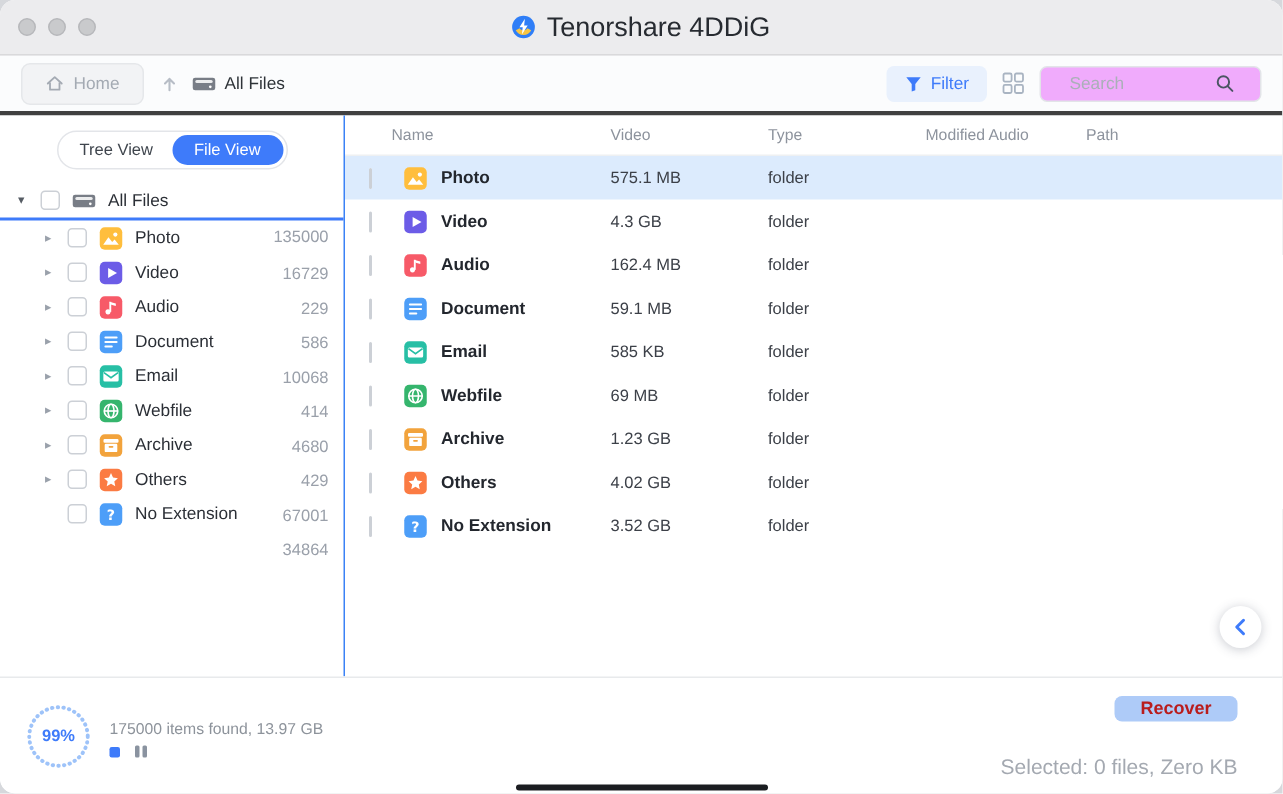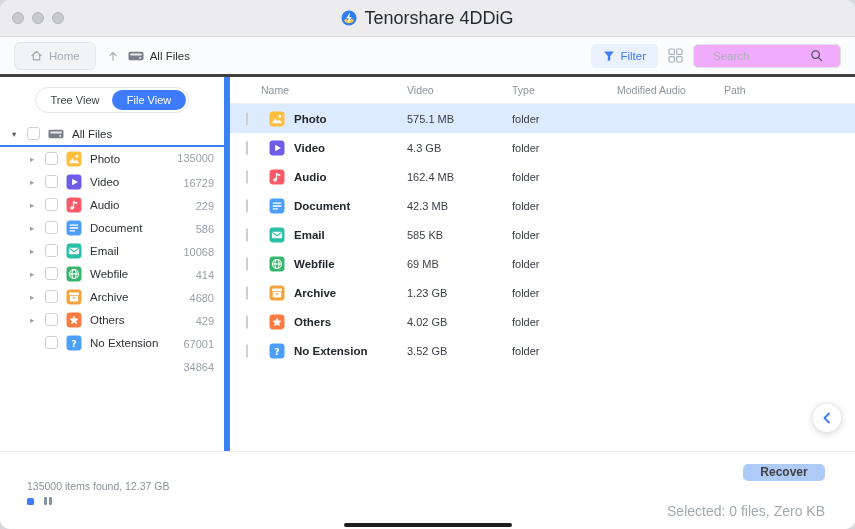--- a/index.html
+++ b/index.html
@@ -20,21 +20,21 @@
   .crumb{display:flex;align-items:center;gap:6px;font-size:11.5px;color:#2e3338;}
   .tb-spacer{flex:1;}
   .filter-btn{display:flex;align-items:center;gap:5px;height:24px;padding:0 12px;background:#e9f1fd;border-radius:5px;font-size:11.5px;color:#3E7BFA;}
   .grid-btn{margin:0 10px;display:flex;align-items:center;}
   .searchbox{display:flex;align-items:center;width:148px;height:24px;background:#f0abfc;border:1px solid #e2e4e8;border-radius:5px;padding:0 17px;box-sizing:border-box;}
   .searchbox input{flex:1;min-width:0;border:0;outline:0;font-size:11.5px;color:#333;font-family:inherit;background:transparent;}
   .searchbox input::placeholder{color:#aab0b8;}
 
   
   .content{display:flex;height:374px;background:#fff;}
-  .sidebar{width:230px;border-right:6px solid #3b82f6;padding-top:10px;flex-shrink:0;box-sizing:border-box;}
+  .sidebar{width:230px;border-right:1px solid #3b82f6;padding-top:10px;flex-shrink:0;box-sizing:border-box;}
   .segment{display:flex;width:154px;margin:0 auto 9px;background:#fff;border:1px solid #e3e5e9;border-radius:13px;padding:2px;box-sizing:border-box;}
   .seg-tab{flex:1;height:20px;line-height:20px;text-align:center;font-size:11px;color:#3f454d;border-radius:10px;}
   .seg-tab.active{background:#3E7BFA;color:#fff;font-weight:400;}
   .tree-item{display:flex;align-items:center;height:23px;padding:0 10px 0 12px;font-size:11.5px;color:#2b2f36;box-sizing:border-box;}
   .tree-item.root{height:25px;}
   .tree-item.selected{border-bottom:2px solid #3E7BFA;}
   .tree-item.child{padding-left:30px;}
   .arrow{width:13px;font-size:8.5px;color:#9aa1ab;flex-shrink:0;}
   .tree-item.root .arrow{color:#565c64;}
   .cb{width:13px;height:13px;border:1px solid #ccd0d6;border-radius:3px;background:#fff;margin:0 8px 0 2px;flex-shrink:0;box-sizing:border-box;}
@@ -58,21 +58,21 @@
   .progress-pct{position:absolute;inset:0;display:flex;align-items:center;justify-content:center;font-size:11px;font-weight:700;color:#3E7BFA;}
   .scan-text{margin-left:11px;}
   .scan-title{font-size:13px;color:#17191d;}
   .scan-detail{font-size:10.5px;color:#8d939b;margin-top:3px;}
   .scan-controls{display:flex;align-items:center;gap:10px;margin-top:5px;}
   .stop-sq{width:7px;height:7px;background:#3E7BFA;border-radius:1.5px;}
   .pause-bars{display:flex;gap:2.5px;}
   .pause-bars i{display:block;width:2.5px;height:8px;background:#8a93a0;border-radius:1px;}
   .bb-spacer{flex:1;}
   .bb-right{display:flex;flex-direction:column;align-items:flex-end;margin-right:14px;}
-  .recover-btn{width:82px;height:17px;border:0;border-radius:5px;background:#aecbf8;color:#404040;font-size:12px;font-weight:700;font-family:inherit;}
+  .recover-btn{width:82px;height:17px;border:0;border-radius:5px;background:#aecbf8;color:#b91c1c;font-size:12px;font-weight:700;font-family:inherit;}
   .sel-info{font-size:14px;color:#a4a9b1;margin-top:22px;}
   .home-indicator{position:absolute;left:50%;transform:translateX(-50%);bottom:3px;width:168px;height:4px;border-radius:2px;background:#1b1d21;}
 </style>
 </head>
 <body>
 
 <div class="window">
 
   <div class="titlebar">
     <div class="traffic">
@@ -359,21 +359,21 @@
               <span class="ficon">
                 <svg viewBox="0 0 16 16">
                   <rect x="0.5" y="0.5" width="15" height="15" rx="3.4" fill="#4D9EF8"></rect>
                   <rect x="3.6" y="4.4" width="8.8" height="1.3" rx="0.65" fill="#fff"></rect>
                   <rect x="3.6" y="7.35" width="8.8" height="1.3" rx="0.65" fill="#fff"></rect>
                   <rect x="3.6" y="10.3" width="5.6" height="1.3" rx="0.65" fill="#fff"></rect>
                 </svg>
               </span>
               <span>Document</span>
             </div>
-            <div>42.3 MB</div>
+            <div>59.1 MB</div>
             <div>folder</div>
             <div></div>
             <div></div>
           </div>
           <div class="trow">
             <div><span class="cb"></span></div>
             <div class="cell-name">
               <span class="ficon">
                 <svg viewBox="0 0 16 16">
                   <rect x="0.5" y="0.5" width="15" height="15" rx="3.4" fill="#27BFA5"></rect>
@@ -461,22 +461,28 @@
         <span class="ficon" style="width:18px;height:18px">
             <svg viewBox="0 0 18 18">
               <path d="M11 4.5 L6.5 9 L11 13.5" fill="none" stroke="#3E7BFA" stroke-width="2" stroke-linecap="round" stroke-linejoin="round"></path>
             </svg>
           </span>
       </div>
     </div>
   </div>
 
   <div class="bottombar">
+    <div class="progress">
+      <svg width="46" height="46" viewBox="0 0 46 46">
+          <circle cx="23" cy="23" r="19.5" fill="none" stroke="#9ec3f9" stroke-width="2.6" stroke-dasharray="0.3 3.5" stroke-linecap="round"></circle>
+        </svg>
+      <span class="progress-pct">99%</span>
+    </div>
     <div class="scan-text">
-      <div class="scan-detail">135000 items found, 12.37 GB</div>
+      <div class="scan-detail">175000 items found, 13.97 GB</div>
       <div class="scan-controls">
         <span class="stop-sq"></span>
         <span class="pause-bars">
             <i></i>
             <i></i>
           </span>
       </div>
     </div>
     <div class="bb-spacer"></div>
     <div class="bb-right">

